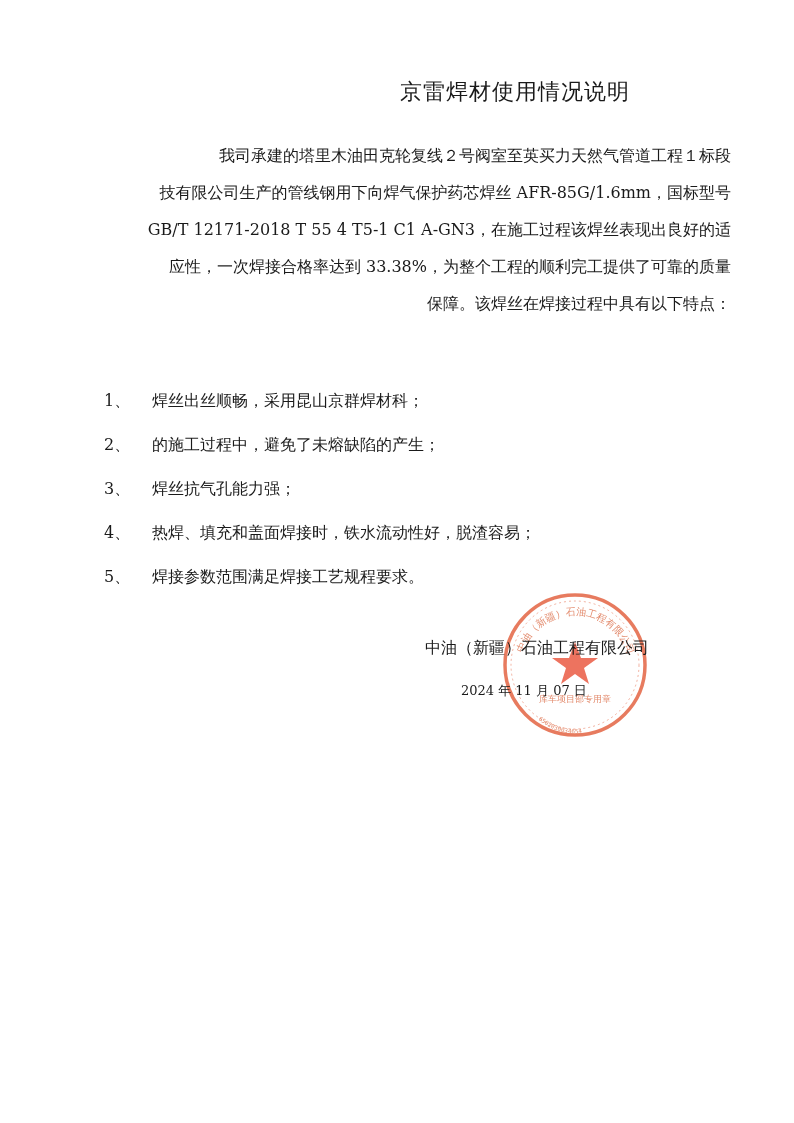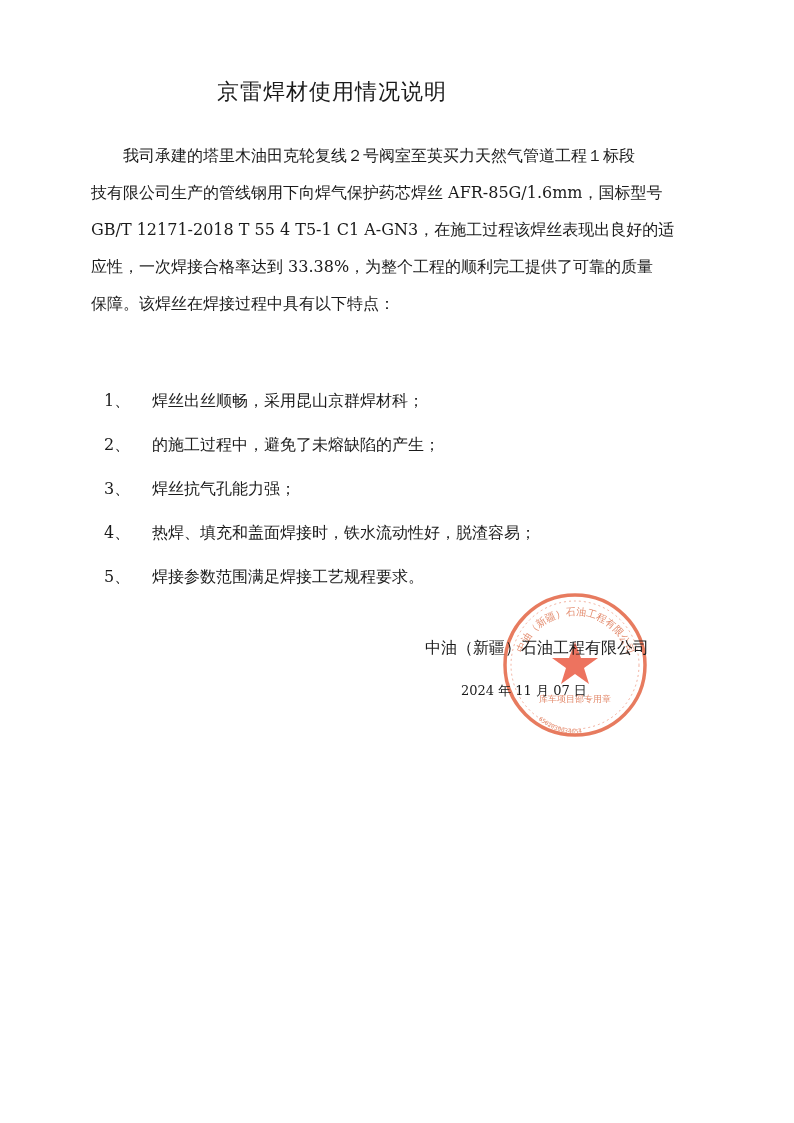--- a/index.html
+++ b/index.html
@@ -1,21 +1,21 @@
 <!DOCTYPE html>
 <html><head>
 <meta charset="utf-8">
 <style>
   html, body { margin:0; padding:0; background:#ffffff; }
   body { width:794px; height:1123px; position:relative; overflow:hidden;
          font-family:"DejaVu Serif", "Liberation Serif", serif; color:#1a1a1a; }
-  .title { position:absolute; top:77px; left:0; width:630px; text-align:center;
-           font-size:22px; letter-spacing:1px;margin-left:17px; }
+  .title { position:absolute; top:77px; left:0; width:630px; text-align:right;
+           font-size:22px; letter-spacing:1px; }
   .para { position:absolute; left:91px; width:640px; font-size:16px; line-height:37px; }
-  .para .line { white-space:nowrap; height:37px; }
+  .para .line { white-space:nowrap; height:37px;text-align:right; }
   .list { position:absolute; left:104px; top:389px; font-size:16px; }
   .list .item { height:44px; line-height:24px; display:flex; white-space:nowrap; }
   .list .num { width:48px; }
   .sig { position:absolute; left:425px; top:638px; font-size:16px; white-space:nowrap; }
   .date { position:absolute; left:461px; top:682px; font-size:13px; white-space:nowrap;text-align:center; }
   .stamp { position:absolute; left:500px; top:590px; width:150px; height:150px; opacity:0.75; }
 </style>
 </head>
 <body>
 

